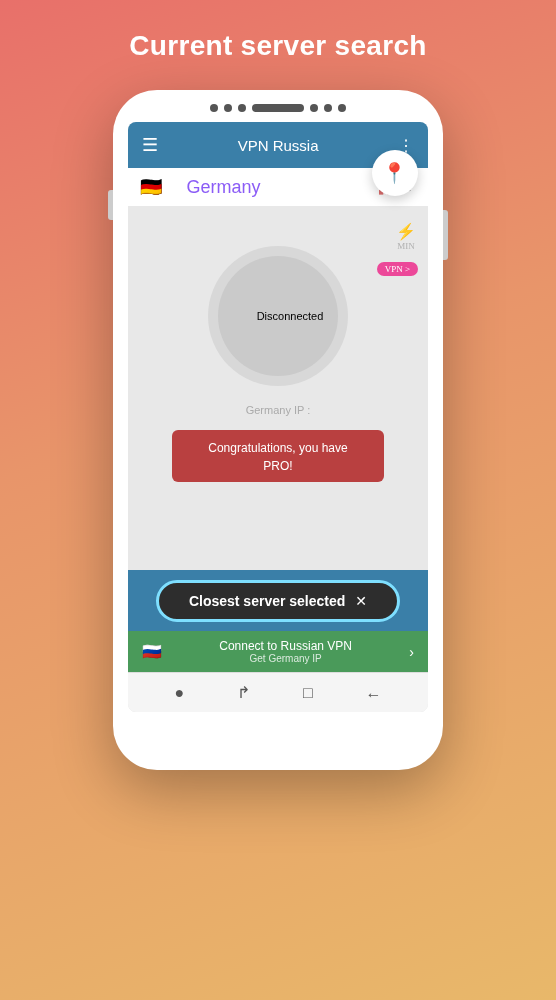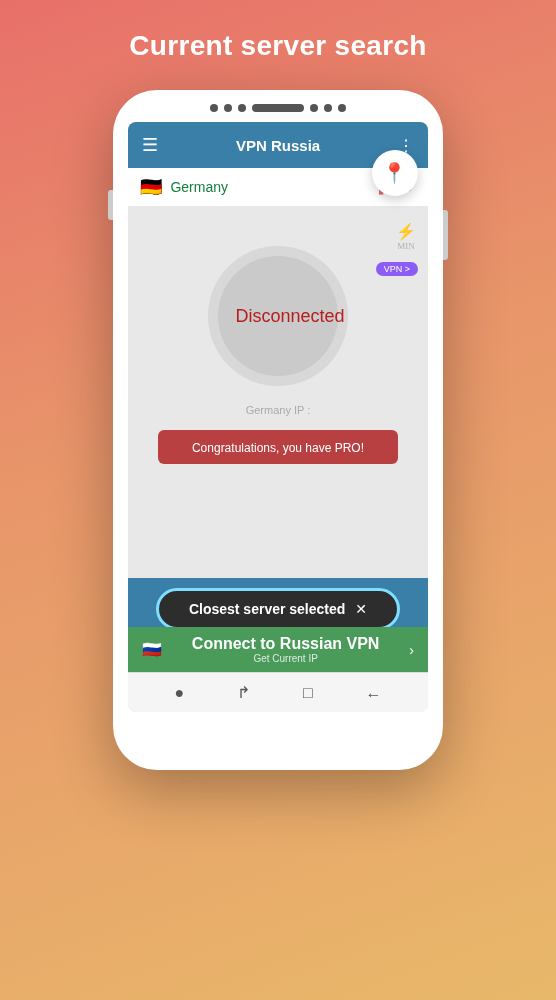--- a/index.html
+++ b/index.html
@@ -106,21 +106,21 @@
 
     .app-bar-icon {
       color: white;
       font-size: 18px;
       cursor: pointer;
     }
 
     .app-bar-title {
       color: white;
       font-size: 15px;
-      font-weight: 700;
+      font-weight: 400;
     }
 
     .share-icon {
       color: white;
       font-size: 16px;
     }
 
     
     .screen-content {
       flex: 1;
@@ -141,23 +141,24 @@
       gap: 8px;
       position: relative;
       flex-shrink: 0;
     }
 
     .flag-icon {
       font-size: 18px;
     }
 
     .country-name {
-      font-size: 14px;
-      color: #15803d;
+      font-size: 18px;
+      color: #8b5cf6;
       flex: 1;
+      margin-left: 16px;
     }
 
     .signal-icon {
       color: #e07070;
       font-size: 12px;
     }
 
     .dropdown-arrow {
       color: #555;
       font-size: 12px;
@@ -206,25 +207,26 @@
     }
 
     
     .vpn-info-row {
       position: absolute;
       right: 10px;
       top: 90px;
     }
 
     .vpn-badge {
-      background: #8b5cf6;
+      background: #ec4899;
       color: white;
       font-size: 9px;
       padding: 2px 8px;
       border-radius: 10px;
+      font-family: Liberation Serif, serif;
     }
 
     
     .disconnected-area {
       display: flex;
       flex-direction: column;
       align-items: center;
       justify-content: center;
       margin-top: 40px;
       position: relative;
@@ -244,51 +246,51 @@
       width: 120px;
       height: 120px;
       border-radius: 50%;
       background: #cacaca;
       display: flex;
       align-items: center;
       justify-content: center;
     }
 
     .disconnected-text {
-      font-size: 18px;
-      color: #b91c1c;
+      font-size: 11px;
+      color: #000000;
       margin-left: 24px;
     }
 
     
     .current-ip {
       margin-top: 18px;
       font-size: 11px;
       color: #aaa;
     }
 
     
     .pro-banner {
       margin-top: 14px;
       background: #b94040;
       border-radius: 6px;
       padding: 8px 20px;
-      width: 240px;
+      width: 212px;
       text-align: center;
     }
 
     .pro-banner-text {
       color: white;
       font-size: 12px;
     }
 
     
     .closest-server-banner {
       position: absolute;
-      bottom: 72px;
+      bottom: 80px;
       left: 0;
       right: 0;
       background: #3a7fa8;
       display: flex;
       align-items: center;
       justify-content: center;
       padding: 10px 14px;
     }
 
     .closest-pill {
@@ -333,22 +335,22 @@
       font-size: 16px;
     }
 
     .connect-text-area {
       flex: 1;
       text-align: center;
     }
 
     .connect-main-text {
       color: white;
-      font-size: 16px;
-      font-weight: 700;
+      font-size: 12px;
+      font-weight: 400;
     }
 
     .connect-sub-text {
       color: rgba(255,255,255,0.8);
       font-size: 10px;
     }
 
     .connect-arrow {
       color: white;
       font-size: 14px;
@@ -443,21 +445,21 @@
         <div class="closest-pill">
           <span class="closest-server-text">Closest server selected</span>
           <span class="close-x">✕</span>
         </div>
       </div>
 
       <div class="connect-btn">
         <span class="connect-flag">🇷🇺</span>
         <div class="connect-text-area">
           <div class="connect-main-text">Connect to Russian VPN</div>
-          <div class="connect-sub-text">Get Current IP</div>
+          <div class="connect-sub-text">Get Germany IP</div>
         </div>
         <span class="connect-arrow">›</span>
       </div>
 
       <div class="nav-bar">
         <span class="nav-icon">●</span>
         <span class="nav-icon">↱</span>
         <span class="nav-icon">□</span>
         <span class="nav-icon">←</span>
       </div>

